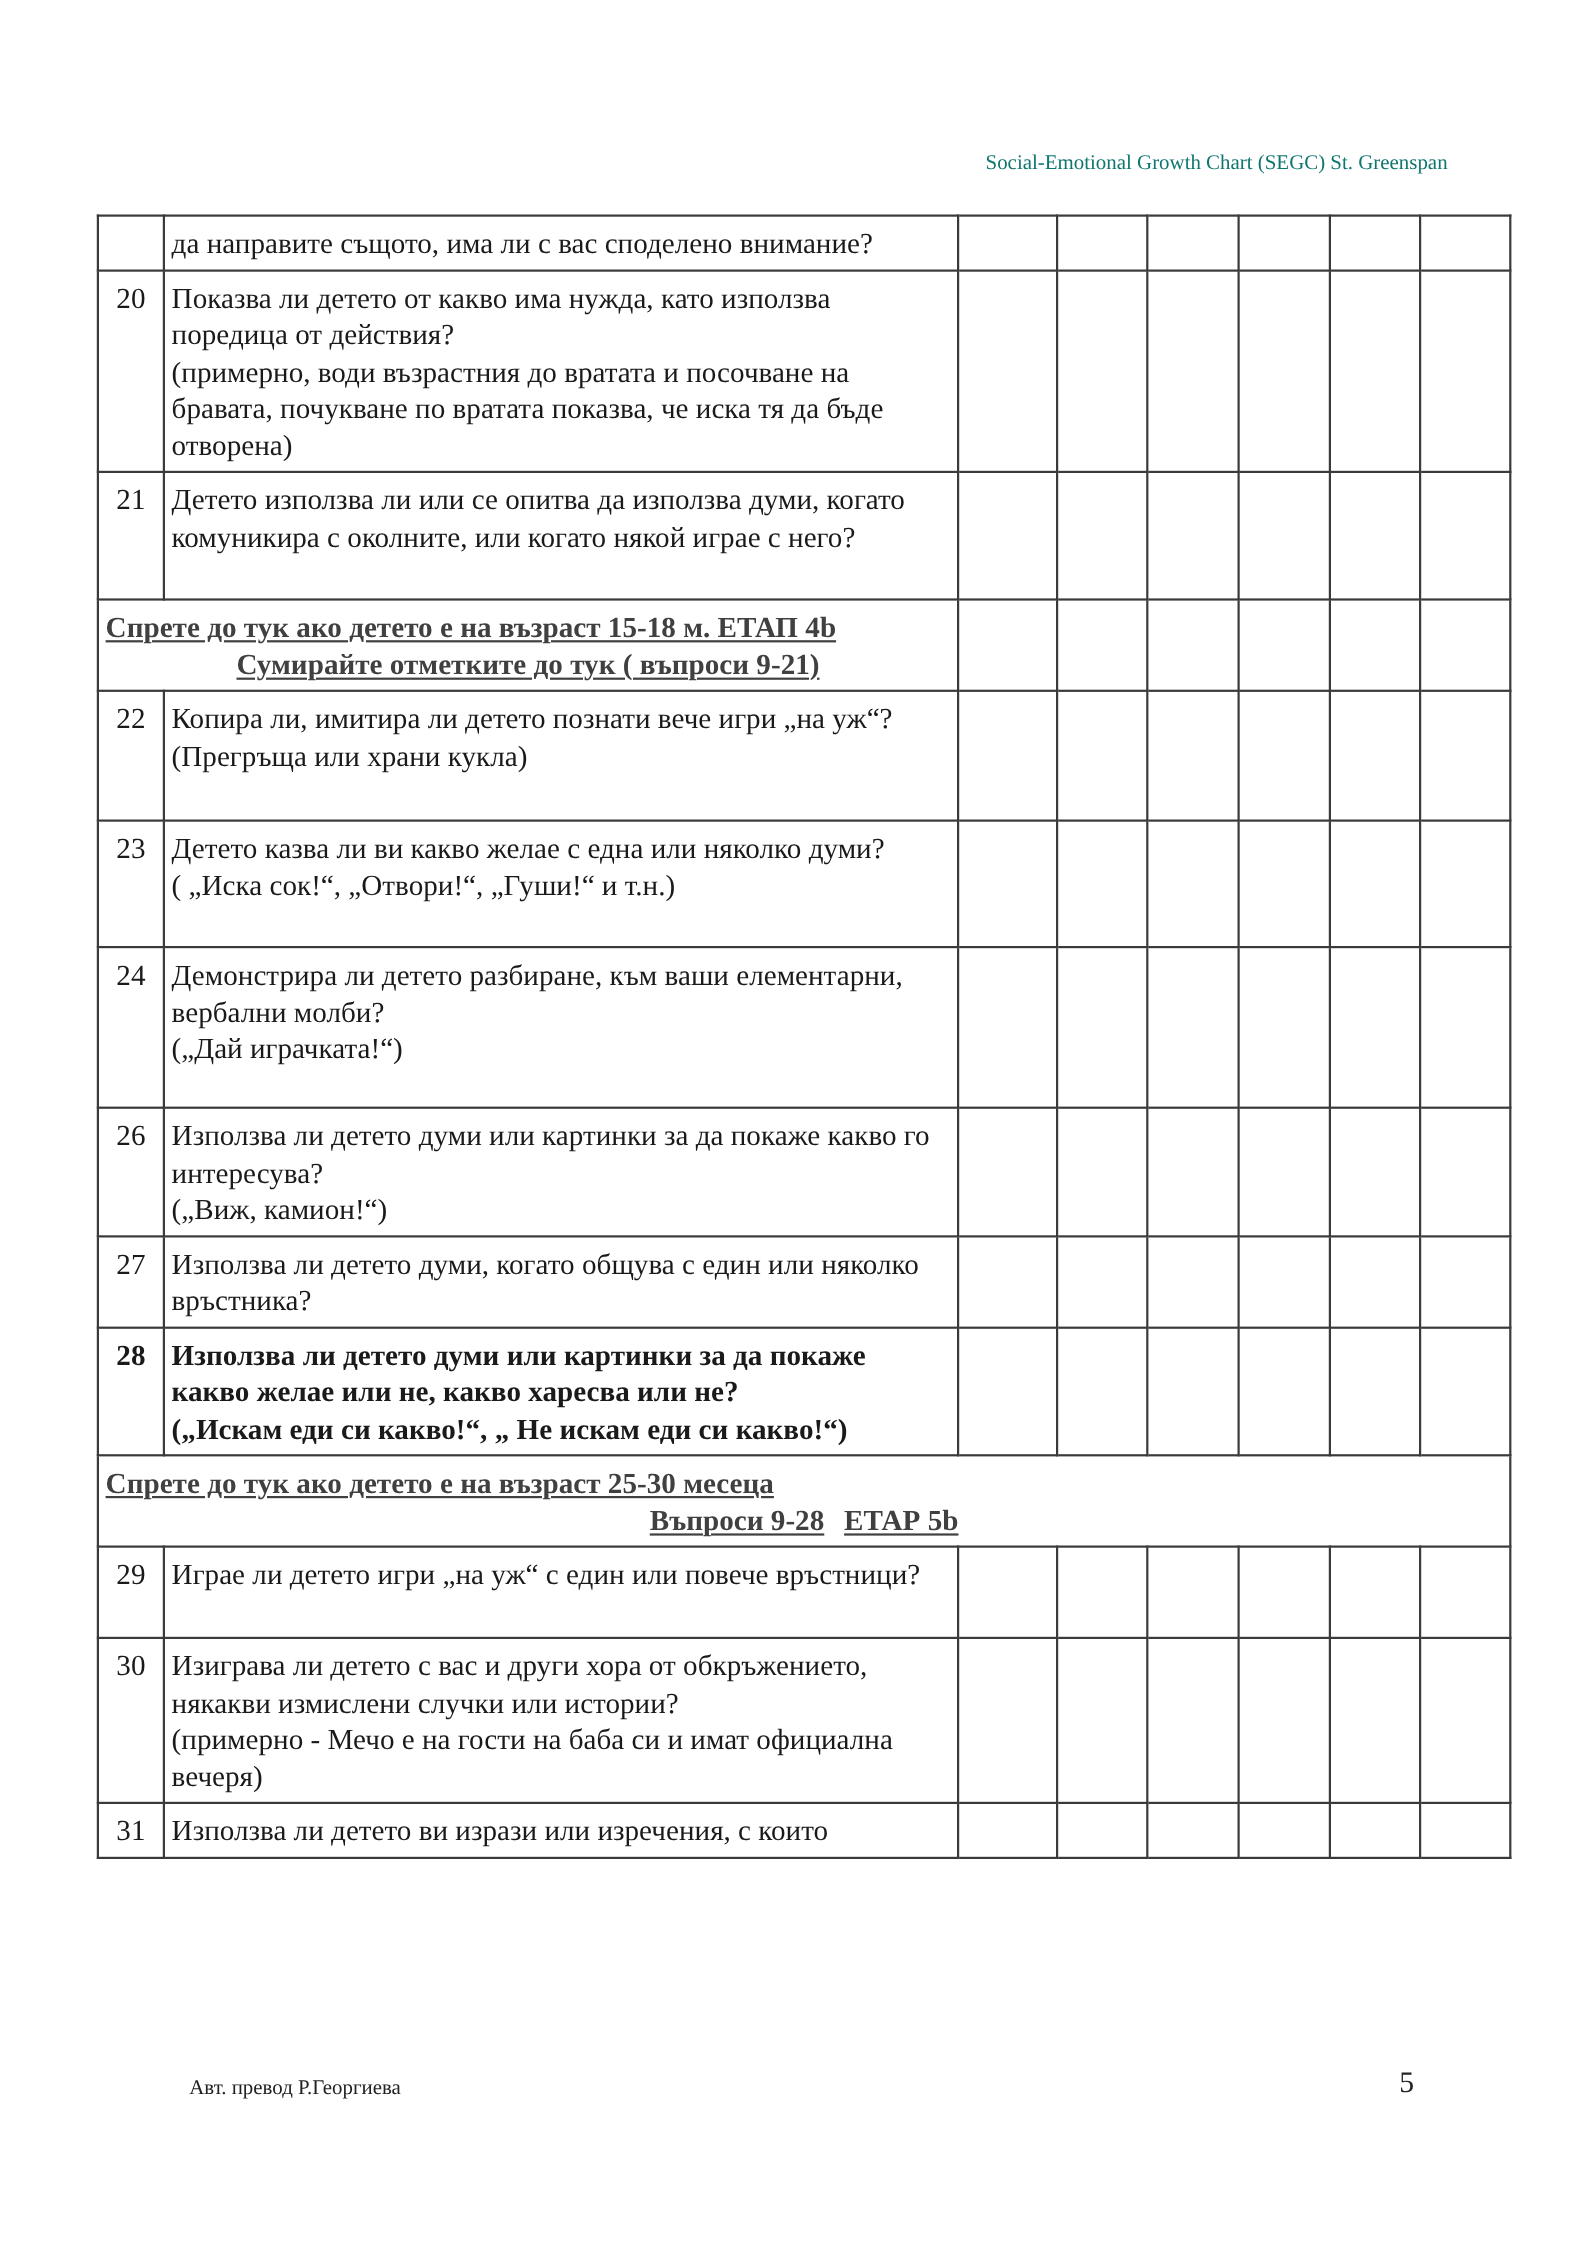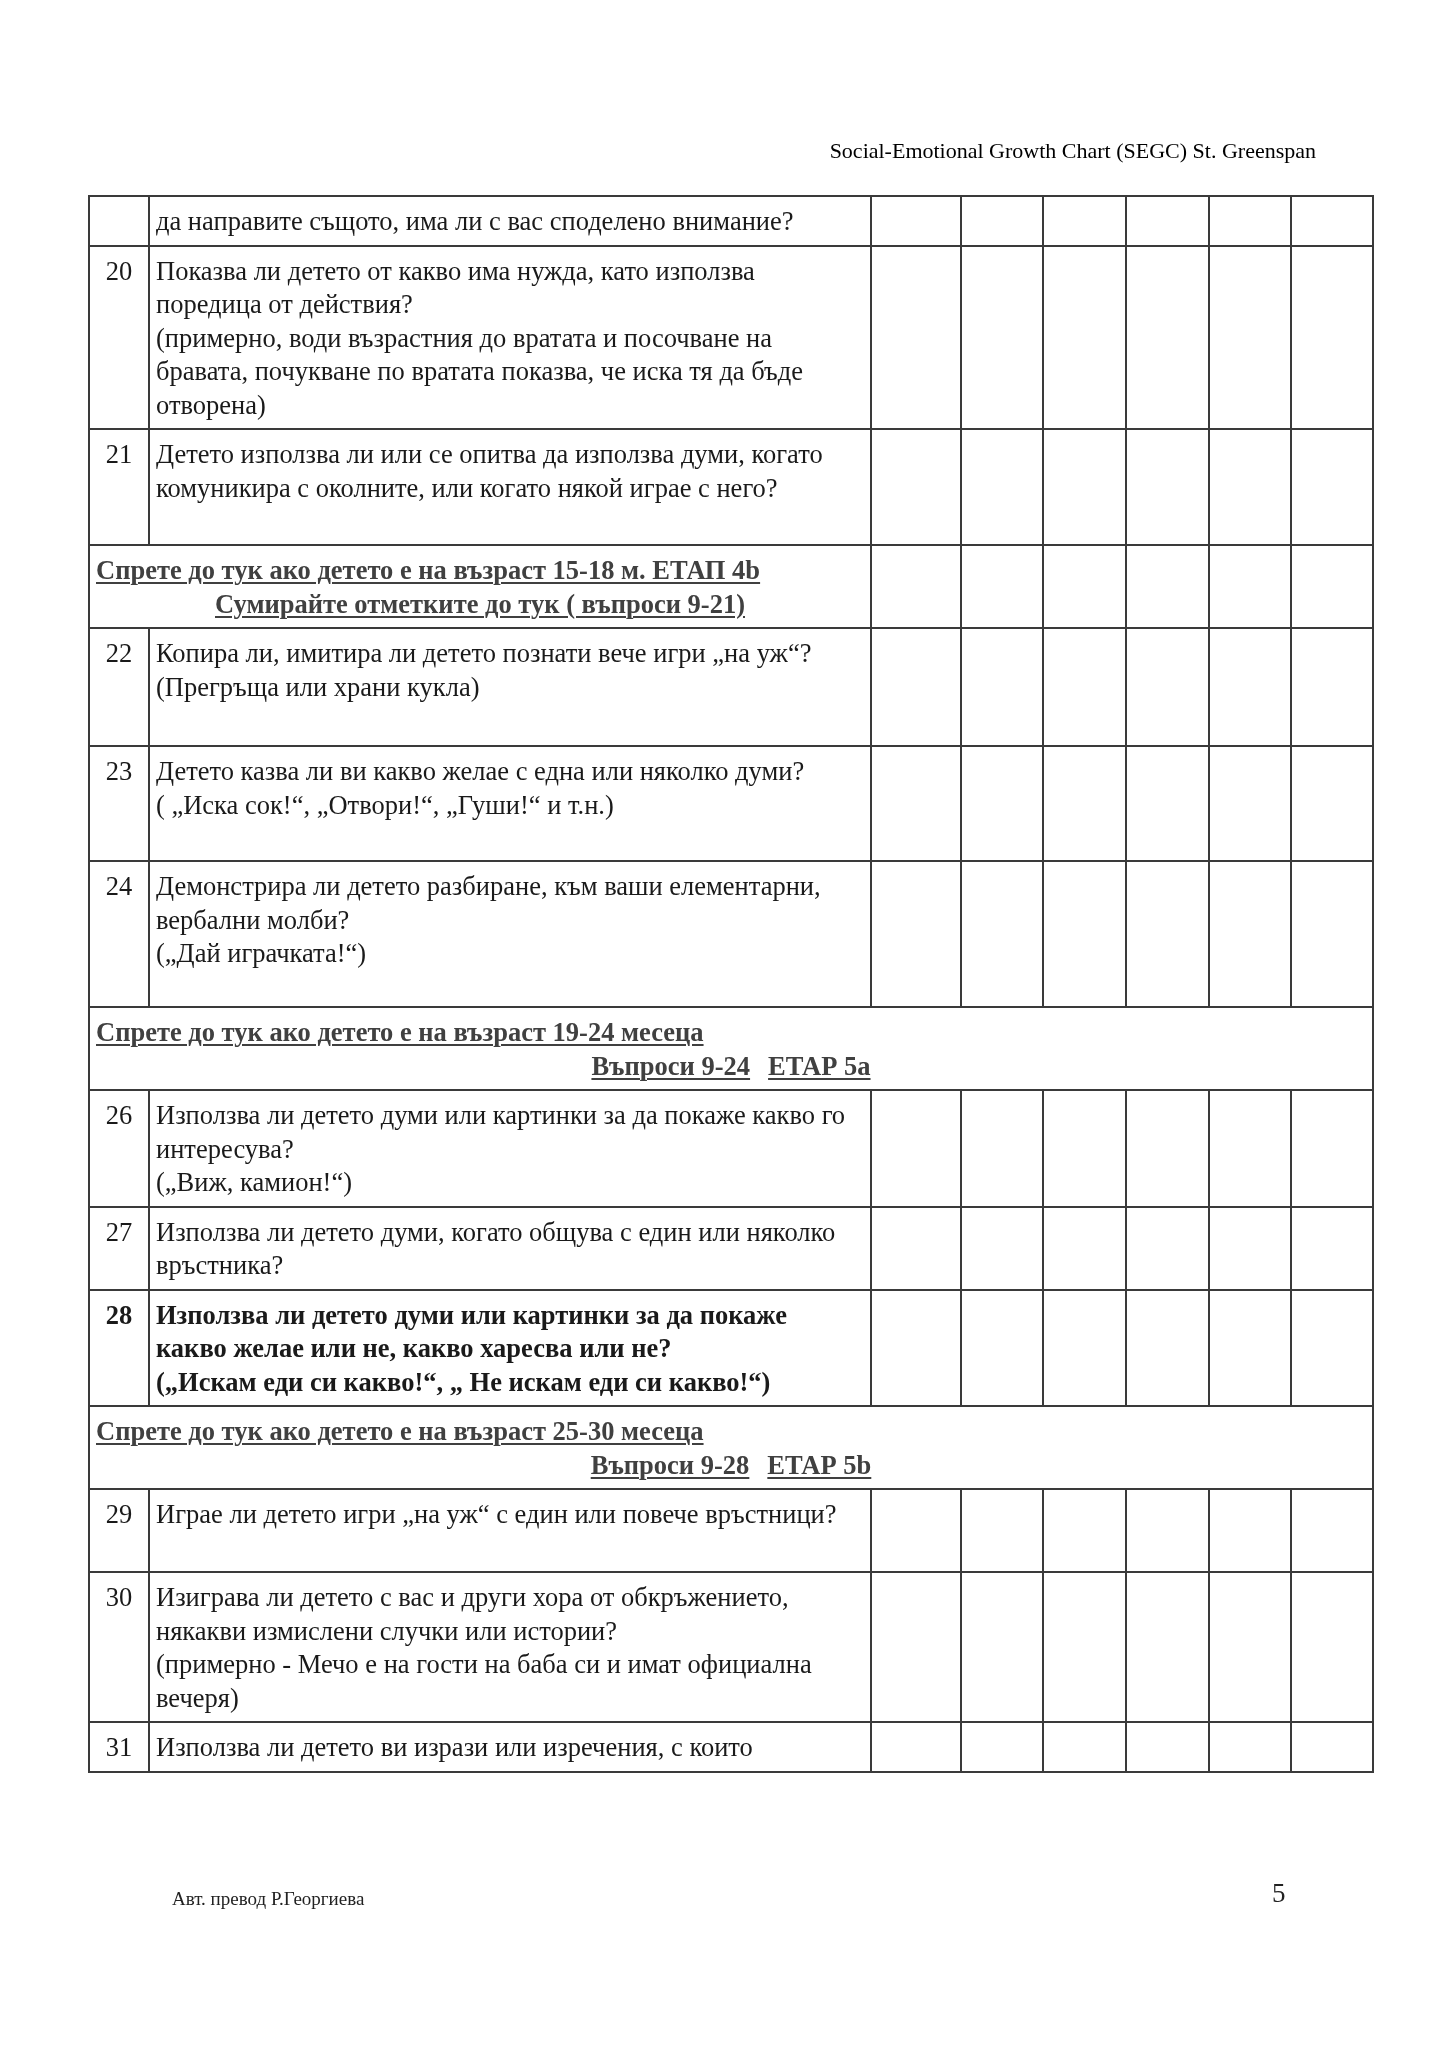--- a/index.html
+++ b/index.html
@@ -1,17 +1,17 @@
 <!DOCTYPE html>
 <html><head>
 <meta charset="utf-8">
 <style>
   html, body { margin: 0; padding: 0; background: #ffffff; }
   body { width: 1448px; height: 2048px; position: relative; font-family: "Liberation Serif", "DejaVu Serif", serif; color: #1a1a1a; overflow: hidden; }
-  .header { position: absolute; top: 138px; right: 132px; font-size: 22px; color: #000000; }
+  .header { position: absolute; top: 138px; right: 132px; font-size: 19px; color: #0f766e; }
   .footer-left { position: absolute; top: 1888px; left: 140px; font-size: 19px; color: #222; margin-left: 32px; }
   .footer-right { position: absolute; top: 1878px; left: 1272px; font-size: 27px; color: #222; }
   table.grid { position: absolute; left: 88px; top: 195px; width: 1284px; border-collapse: collapse; table-layout: fixed; }
   table.grid td { border: 2px solid #3a3a3a; vertical-align: top; padding: 0; font-size: 26.5px; line-height: 33.5px; }
   td.num { text-align: center; padding-top: 8px !important; }
   td.q { padding: 8px 6px 6px 6px !important; white-space: pre-line; }
   td.stop { padding: 8px 6px 6px 6px !important; color: #404040; font-weight: bold; font-size: 26px; line-height: 33px; }
   .stop-line { display: block; }
   .stop-line span { text-decoration: underline; text-decoration-thickness: 2px; text-underline-offset: 3px; }
   .right { text-align: center; }
@@ -103,26 +103,20 @@
         <td class="num">24</td>
         <td class="q">Демонстрира ли детето разбиране, към ваши елементарни, вербални молби?
 („Дай играчката!“)</td>
         <td></td>
         <td></td>
         <td></td>
         <td></td>
         <td></td>
         <td></td>
       </tr>
-      <tr style="height: 82px;">
-        <td class="stop" colspan="8">
-          <span class="stop-line"><span>Спрете до тук ако детето е на възраст 19-24 месеца</span></span>
-          <span class="stop-line right"><span>Въпроси 9-24</span><i class="gap"></i><span>ЕТАР 5а</span></span>
-        </td>
-      </tr>
       <tr style="height: 116px;">
         <td class="num">26</td>
         <td class="q">Използва ли детето думи или картинки за да покаже какво го интересува?
 („Виж, камион!“)</td>
         <td></td>
         <td></td>
         <td></td>
         <td></td>
         <td></td>
         <td></td>

